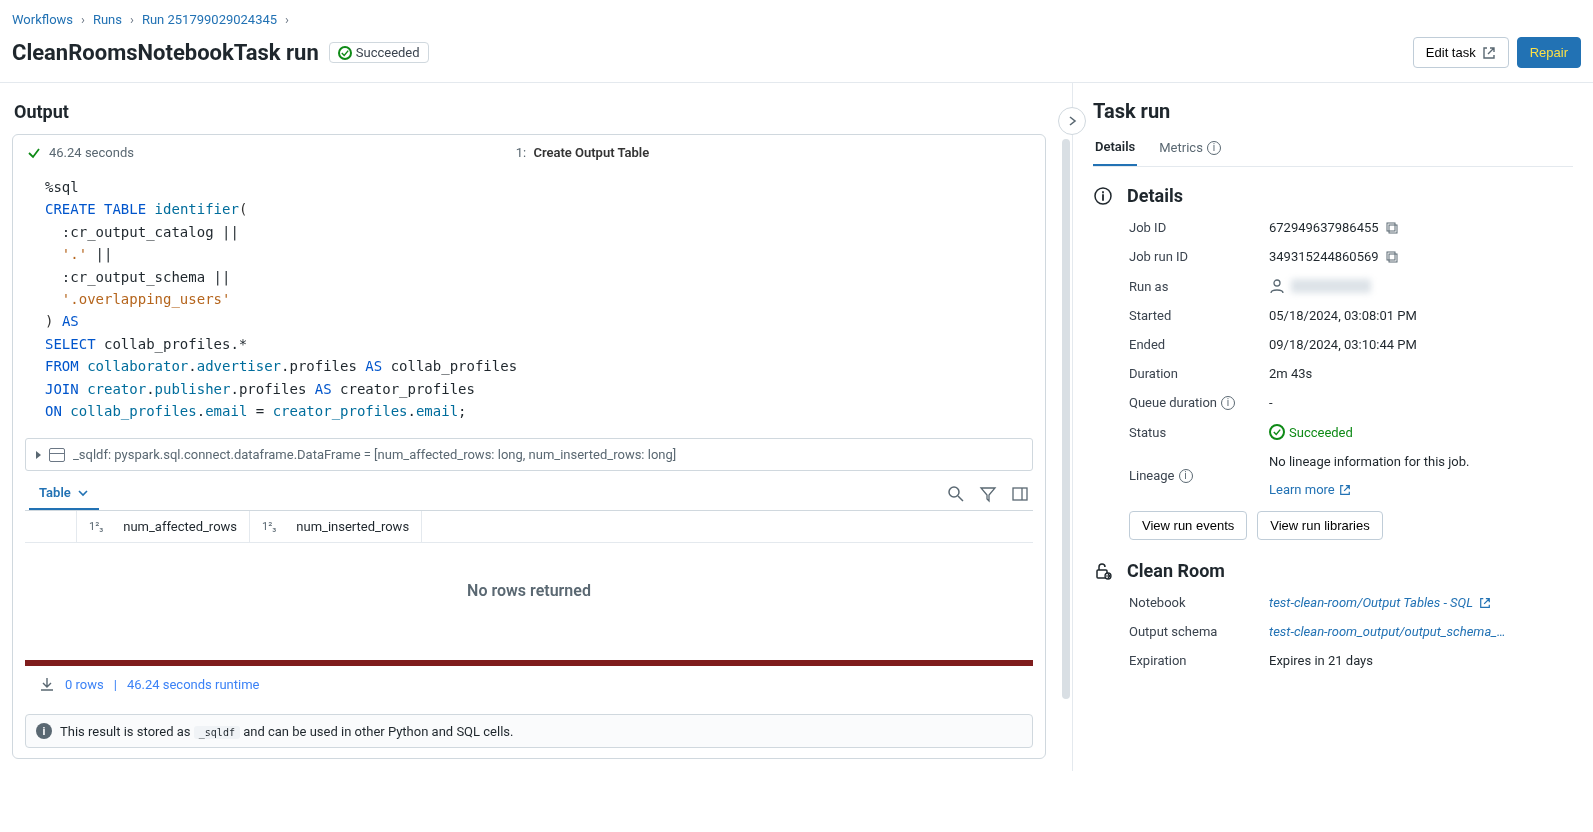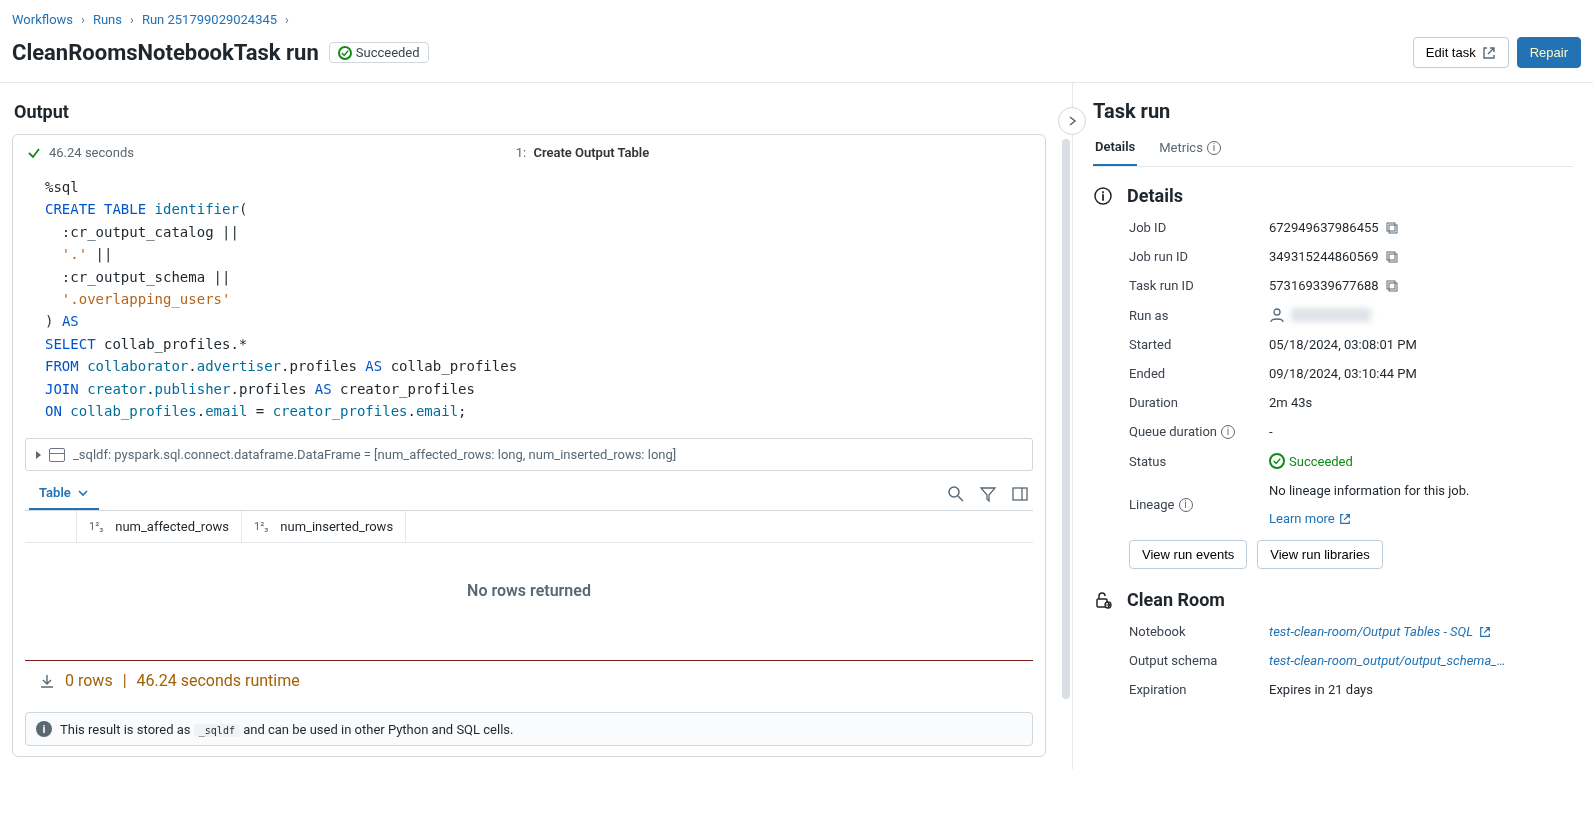--- a/index.html
+++ b/index.html
@@ -9,21 +9,21 @@
 .breadcrumb a { color: #2272b4; text-decoration: none; cursor: pointer; }
 .breadcrumb .sep { color: #6b7785; }
 
 .title-row { display: flex; align-items: center; padding: 4px 12px 14px; }
 .title-row h1 { font-size: 22px; font-weight: 700; margin-right: 10px; }
 .status-badge { display: inline-flex; align-items: center; gap: 4px; border: 1px solid #d0d8de; border-radius: 4px; padding: 2px 8px; font-size: 13px; color: #3b444f; }
 .status-badge .circle { width: 14px; height: 14px; border: 2px solid #0e8a16; border-radius: 50%; display: inline-flex; align-items: center; justify-content: center; }
 .status-badge .circle svg { width: 8px; height: 8px; }
 .spacer { flex: 1; }
 .btn { border: 1px solid #c0cdd8; background: #fff; border-radius: 4px; padding: 7px 12px; font-size: 13px; cursor: pointer; display: inline-flex; align-items: center; gap: 6px; }
-.btn-primary { background: #2272b4; color: #fef9c3; border-color: #2272b4; margin-left: 8px; }
+.btn-primary { background: #2272b4; color: #fde047; border-color: #2272b4; margin-left: 8px; }
 
 .divider-h { border-top: 1px solid #e4e9ee; }
 
 .layout { display: flex; position: relative; }
 .left { flex: 1; min-width: 0; border-right: 1px solid #e4e9ee; padding: 12px 8px 12px 12px; position: relative; }
 .right { width: 520px; padding: 16px 20px; overflow: hidden; }
 .collapse-toggle { position: absolute; top: 24px; right: -14px; width: 28px; height: 28px; border: 1px solid #d0d8de; border-radius: 50%; background: #fff; display: flex; align-items: center; justify-content: center; cursor: pointer; z-index: 5; }
 .scroll-gutter { position: absolute; top: 56px; right: 2px; width: 8px; height: 560px; background: #d9dfe4; border-radius: 4px; }
 
 .output-h { font-size: 18px; font-weight: 700; margin: 6px 0 12px 2px; }
@@ -44,27 +44,27 @@
 .tri { width: 0; height: 0; border-top: 4px solid transparent; border-bottom: 4px solid transparent; border-left: 5px solid #5a6872; }
 .table-icon { width: 16px; height: 14px; border: 1.5px solid #6b7785; border-radius: 2px; position: relative; }
 .table-icon::before { content: ""; position: absolute; left: 0; right: 0; top: 4px; border-top: 1.5px solid #6b7785; }
 
 .table-tabs { display: flex; align-items: center; border-bottom: 1px solid #d0d8de; margin: 0 12px; padding: 6px 4px 0; }
 .table-tabs .tab { padding: 8px 10px; font-size: 13px; font-weight: 600; color: #2272b4; border-bottom: 2px solid #2272b4; display: flex; align-items: center; gap: 6px; }
 .table-tools { margin-left: auto; display: flex; gap: 14px; color: #5a6872; }
 .tool-icon { width: 18px; height: 18px; cursor: pointer; }
 
 .table-head { display: flex; border-bottom: 1px solid #e4e9ee; margin: 0 12px; }
-.th { padding: 8px 12px; border-right: 1px solid #e4e9ee; display: flex; align-items: center; gap: 12px; font-size: 13px; justify-content: center; }
+.th { padding: 8px 12px; border-right: 1px solid #e4e9ee; display: flex; align-items: center; gap: 20px; font-size: 13px; justify-content: center; }
 .th:first-child { width: 52px; }
 .th .col-icon { font-size: 11px; color: #5a6872; }
 
 .no-rows { text-align: center; color: #5a6872; font-size: 16px; font-weight: 600; padding: 38px 0 60px; margin: 0 12px; }
 
-.table-footer { display: flex; align-items: center; gap: 10px; padding: 10px 14px; color: #a16207; font-size: 16px; border-top: 1px solid #7f1d1d; margin: 0 12px; }
+.table-footer { display: flex; align-items: center; gap: 10px; padding: 10px 14px; color: #3b82f6; font-size: 13px; border-top: 6px solid #7f1d1d; margin: 0 12px; }
 .dl-icon { width: 16px; height: 16px; }
 
 .info-banner { display: flex; align-items: center; gap: 8px; border: 1px solid #d0d8de; border-radius: 4px; margin: 12px 12px 10px; padding: 8px 10px; font-size: 13px; background: #fafbfc; }
 .info-icon { width: 16px; height: 16px; border-radius: 50%; background: #5a6872; color: #fff; display: flex; align-items: center; justify-content: center; font-size: 11px; font-weight: 700; }
 code.inline { background: #f0f3f6; padding: 1px 5px; border-radius: 3px; font-family: Menlo, monospace; font-size: 10px; }
 
 .side-h1 { font-size: 20px; font-weight: 700; margin-bottom: 10px; }
 .side-tabs { display: flex; gap: 20px; border-bottom: 1px solid #e4e9ee; margin-bottom: 18px; }
 .side-tab { padding: 6px 2px 10px; font-size: 13px; color: #5a6872; cursor: pointer; display: flex; gap: 4px; align-items: center; }
 .side-tab.active { color: #1f272d; font-weight: 600; border-bottom: 2px solid #2272b4; }
@@ -252,30 +252,20 @@
         <span class="k">Job run ID</span>
         <span class="v">
           <span>349315244860569</span>
           <svg class="copy-ic" viewBox="0 0 14 14">
             <rect x="4" y="4" width="8" height="8" stroke="#5a6872" fill="none"></rect>
             <rect x="2" y="2" width="8" height="8" stroke="#5a6872" fill="none"></rect>
           </svg>
         </span>
       </div>
     <div class="kv">
-        <span class="k">Task run ID</span>
-        <span class="v">
-          <span>573169339677688</span>
-          <svg class="copy-ic" viewBox="0 0 14 14">
-            <rect x="4" y="4" width="8" height="8" stroke="#5a6872" fill="none"></rect>
-            <rect x="2" y="2" width="8" height="8" stroke="#5a6872" fill="none"></rect>
-          </svg>
-        </span>
-      </div>
-    <div class="kv">
         <span class="k">Run as</span>
         <span class="v">
           <svg width="16" height="16" viewBox="0 0 16 16">
             <circle cx="8" cy="5" r="3" stroke="#5a6872" stroke-width="1.3" fill="none"></circle>
             <path d="M2 15 C2 11 14 11 14 15" stroke="#5a6872" stroke-width="1.3" fill="none"></path>
           </svg>
           <span class="blurred"></span>
         </span>
       </div>
     <div class="kv">

